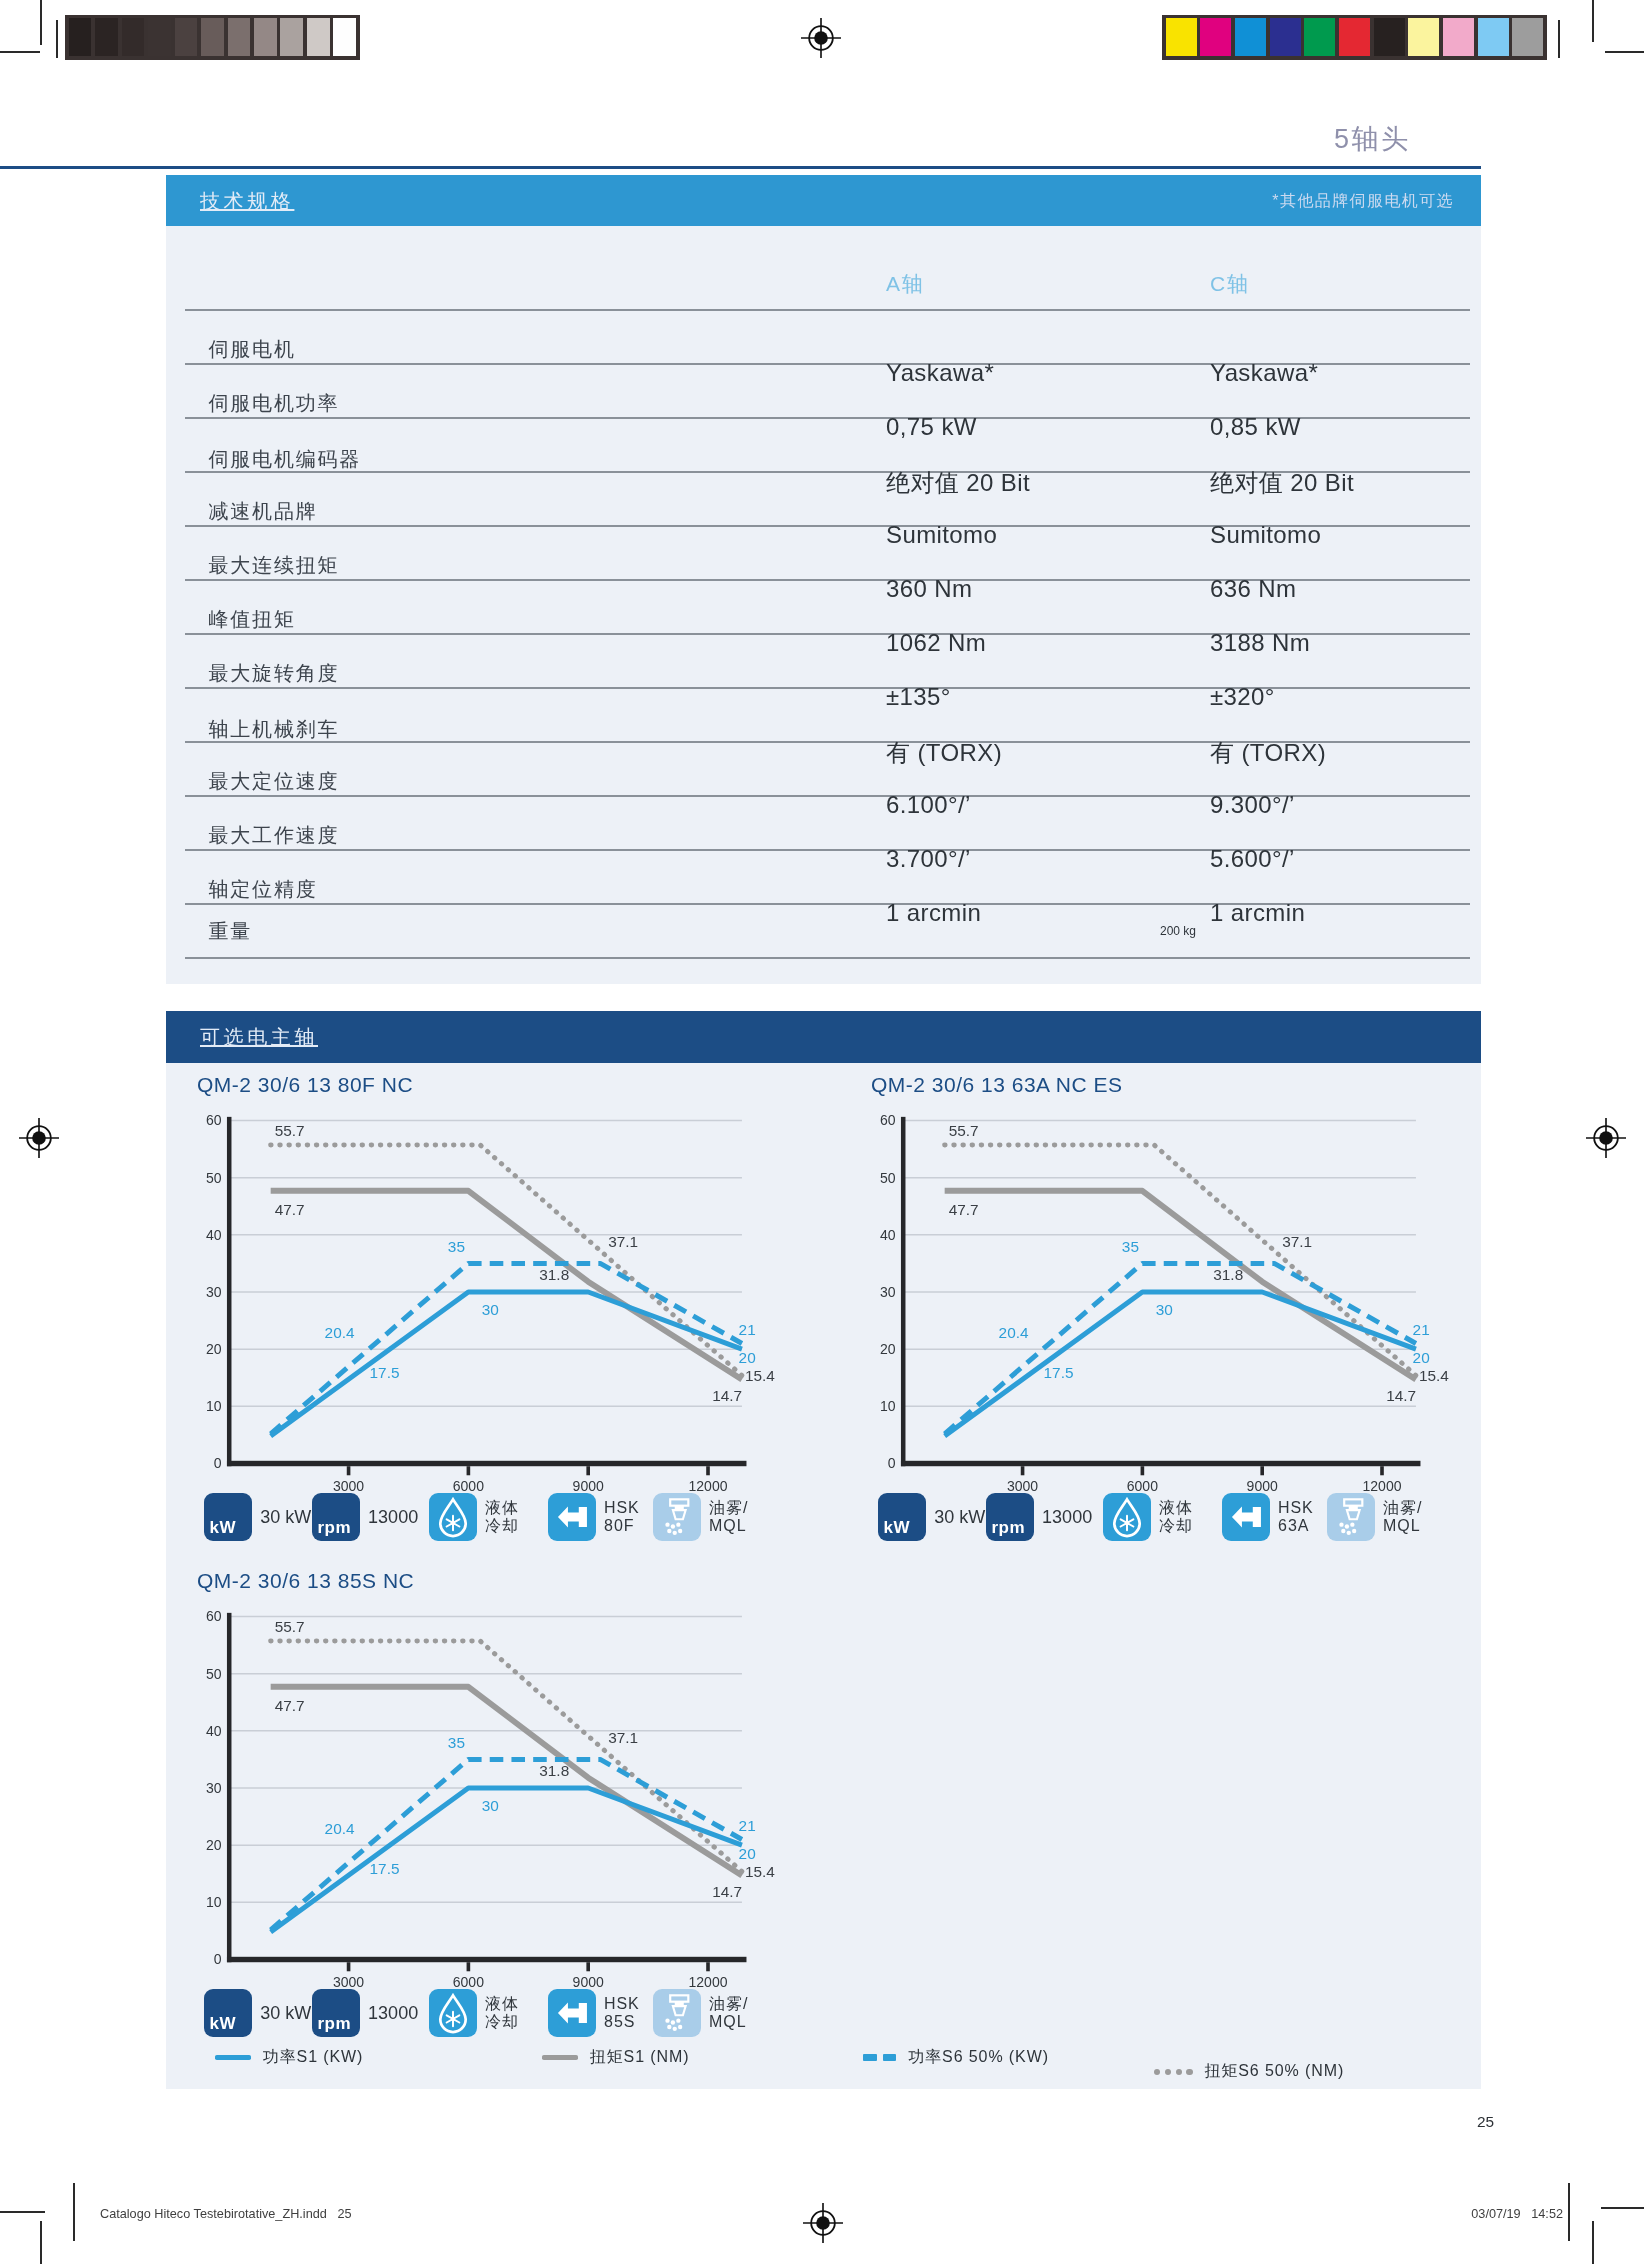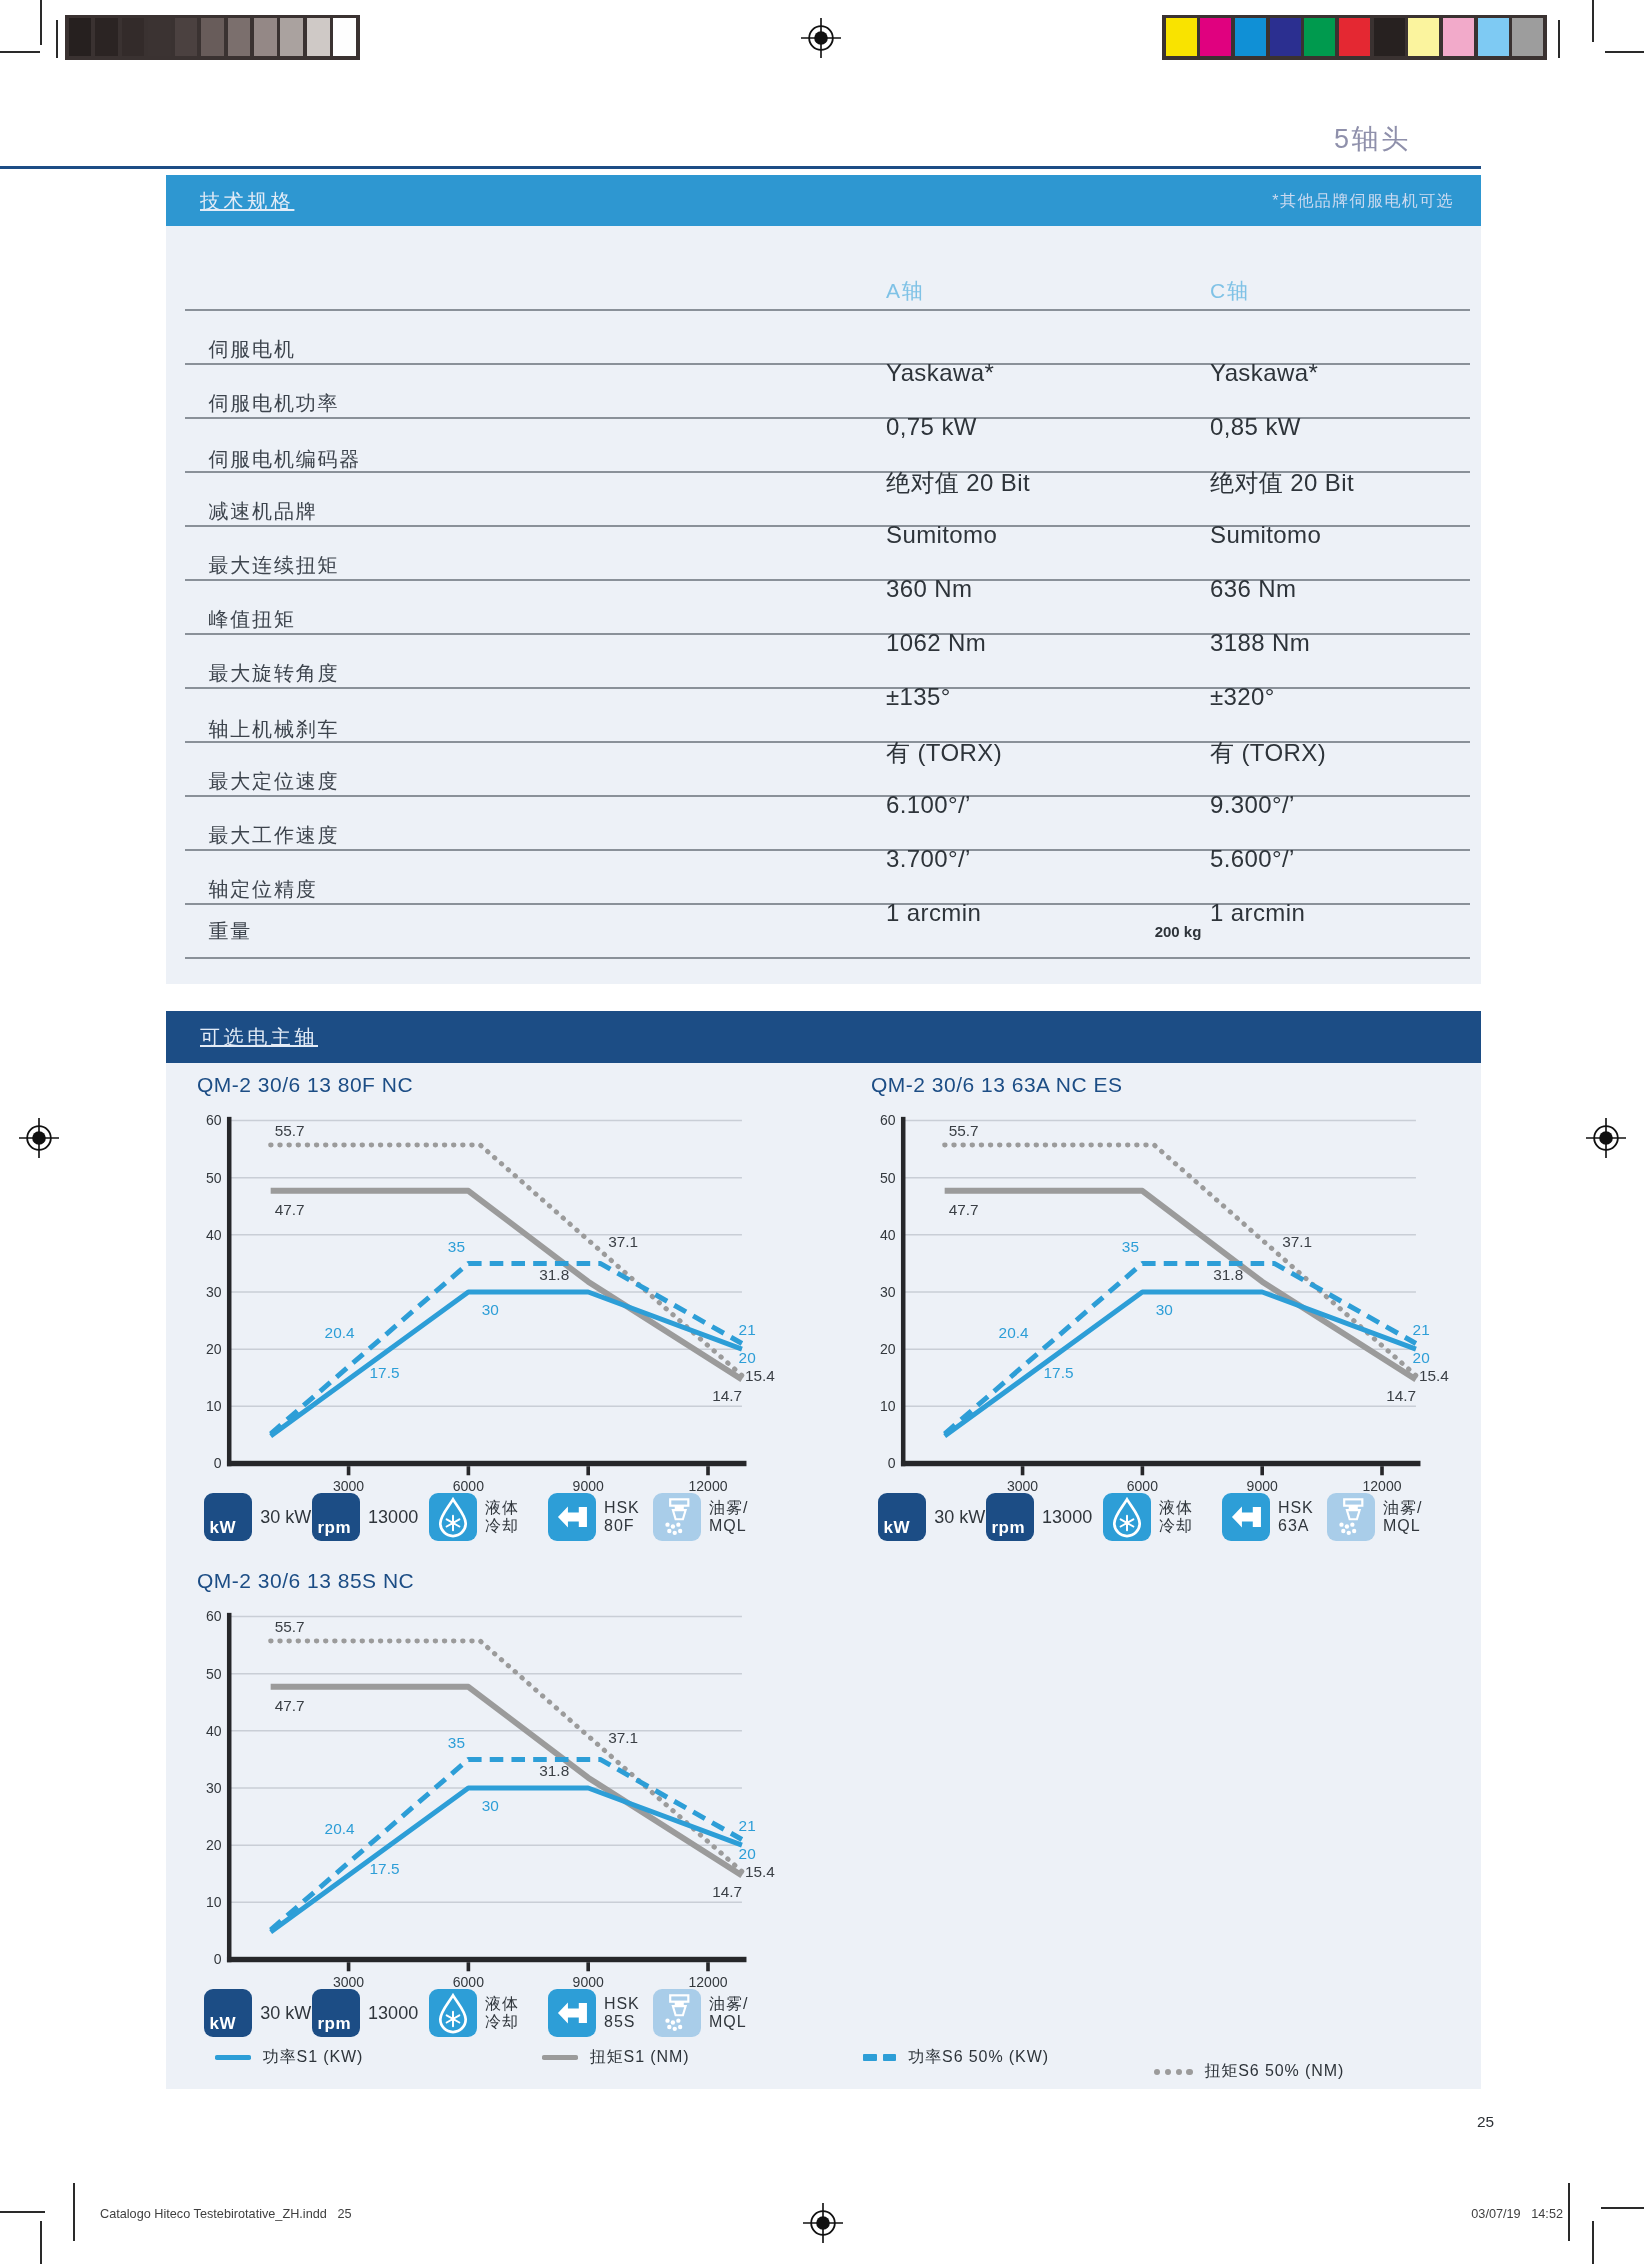--- a/index.html
+++ b/index.html
@@ -23,27 +23,27 @@
   #specBar{top:175px;background:#2e97d1;}
   #spindleBar{top:1011px;background:#1c4d85;}
   .bar-title{font-size:20px;color:#e3ecf7;letter-spacing:3.6px;text-decoration:underline;}
   .bar-note{font-size:16px;color:#ccdaf0;letter-spacing:1.4px;}
   .panel{position:absolute;left:166px;width:1315px;background:#edf1f7;}
   #panel1{top:226px;height:758px;}
   #panel2{top:1063px;height:1026px;}
   
   .spec-table{position:absolute;left:185px;top:224px;width:1285px;}
   .spec-head{height:87px;display:grid;grid-template-columns:701px 324px 260px;align-items:end;
-             padding-bottom:4px;box-sizing:border-box;border-bottom:2.3px solid #8a9199;}
+             padding-bottom:11px;box-sizing:border-box;border-bottom:2.3px solid #8a9199;}
   .col-h{color:#7fc2e6;font-size:21px;letter-spacing:1.8px;}
   .spec-row{height:52px;display:grid;grid-template-columns:701px 324px 260px;align-items:center;
             border-bottom:2.3px solid #8a9199;}
   .spec-label{padding-left:23.5px;font-size:20px;color:#3d444d;letter-spacing:1.8px;}
   .spec-val{font-size:24px;color:#2e343a;letter-spacing:0.4px;margin-top:48px;}
-  .spec-span{grid-column:2/4;text-align:center;font-size:15px;color:#2e343a;font-weight:bold;}
+  .spec-span{grid-column:2/4;text-align:center;font-size:12px;color:#2e343a;}
   
   .chart-block{position:absolute;width:597px;height:474px;}
   .chart-title{font-size:21px;color:#1c4d85;letter-spacing:0.5px;}
   .chart-svg{position:absolute;top:33px;left:0;}
   .icon-row{position:absolute;top:420px;left:0;width:597px;height:51px;}
   .icon-item{position:absolute;top:0;display:flex;align-items:center;}
   .badge{width:48px;height:48px;border-radius:9px;flex:0 0 auto;box-sizing:border-box;}
   .badge.textb{display:flex;align-items:flex-end;padding:0 0 2.7px 5.4px;}
   .badge-text{color:#fff;font-weight:700;font-size:17px;letter-spacing:0.5px;}
   .icon-lbl{margin-left:8.1px;font-size:18px;color:#30363c;}

